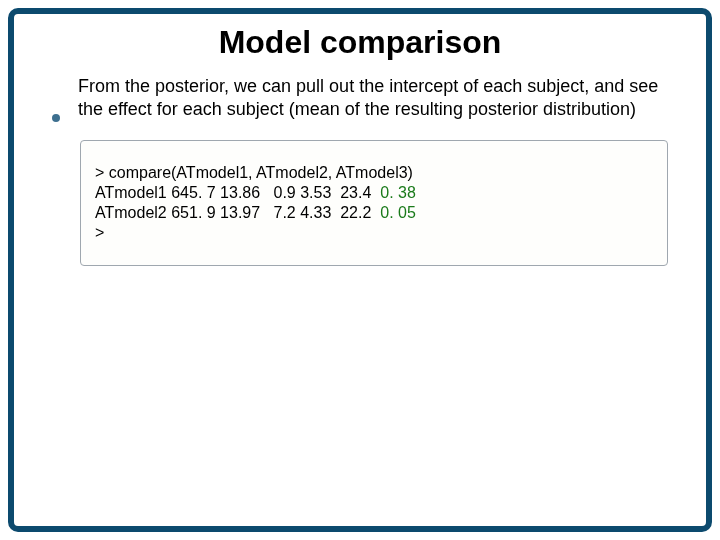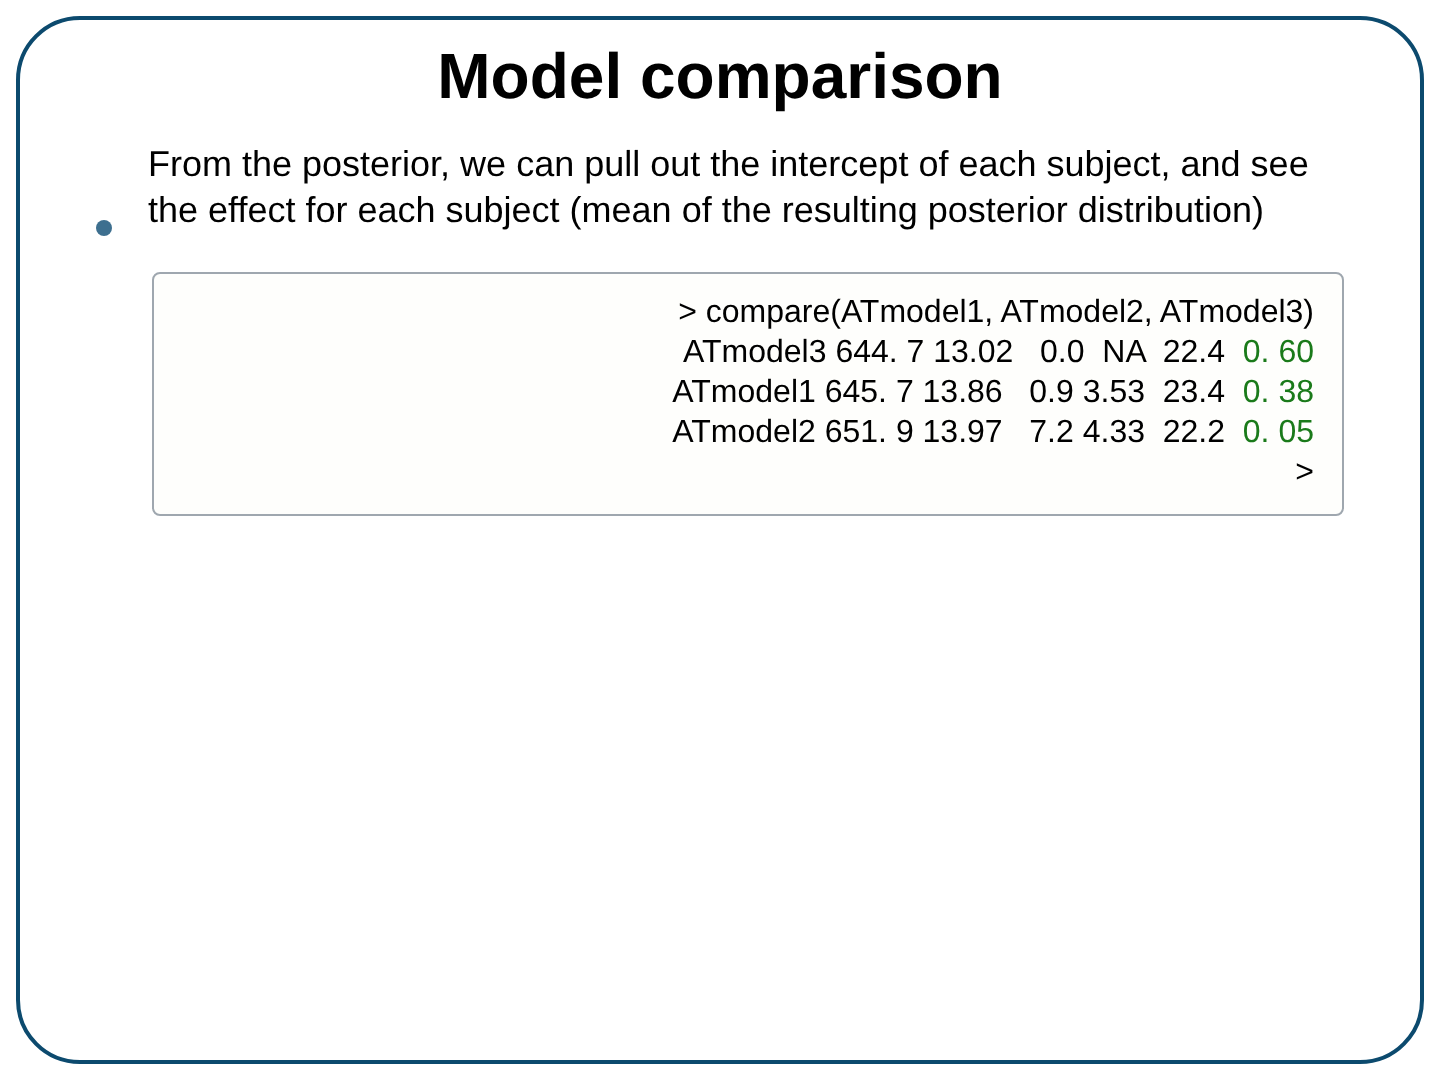--- a/index.html
+++ b/index.html
@@ -10,22 +10,22 @@
       font-family: Arial, Helvetica, sans-serif;
       position: relative;
       overflow: hidden;
     }
     .slide-frame {
       position: absolute;
       top: 8px;
       left: 8px;
       right: 8px;
       bottom: 8px;
-      border: 2px solid #0c4a6e;
-      border-radius: 32px;
+      border: 6px solid #0c4a6e;
+      border-radius: 10px;
       padding: 10px 38px 20px 38px;
     }
     .title {
       font-size: 32px;
       font-weight: bold;
       text-align: center;
       color: #000;
       margin-bottom: 14px;
     }
     .bullet-row {
@@ -44,43 +44,41 @@
     }
     .bullet-text {
       font-size: 18px;
       line-height: 1.3;
       color: #000;
     }
     .code-block {
       background: #fefefc;
       border: 1px solid #9fa7af;
       border-radius: 4px;
-      padding: 10px 14px;
+      padding: 22px 14px;
       margin: 8px 0 24px 28px;
       font-family: Arial, Helvetica, sans-serif;
       font-size: 16px;
       line-height: 1.25;
       color: #000;
-      text-align: right;
     }
     .code-line { white-space: pre; }
     .w-green { color: #1a7a1a; }
   </style>
 </head>
 <body>
 
 <div class="slide-frame">
   <div class="title">Model comparison</div>
 
   <div class="bullet-row">
     <span class="bullet-dot"></span>
     <span class="bullet-text">From the posterior, we can pull out the intercept of each subject, and see the effect for each subject (mean of the resulting posterior distribution)</span>
   </div>
 
   <div class="code-block">
     <div class="code-line">&gt; compare(ATmodel1, ATmodel2, ATmodel3)</div>
-    <div class="code-line"><span>ATmodel3 644. 7 13.02   0.0  NA  22.4  </span><span class="w-green">0. 60</span></div>
     <div class="code-line"><span>ATmodel1 645. 7 13.86   0.9 3.53  23.4  </span><span class="w-green">0. 38</span></div>
     <div class="code-line"><span>ATmodel2 651. 9 13.97   7.2 4.33  22.2  </span><span class="w-green">0. 05</span></div>
     <div class="code-line">&gt;</div>
   </div>
 
 </div>
 
 </body></html>

